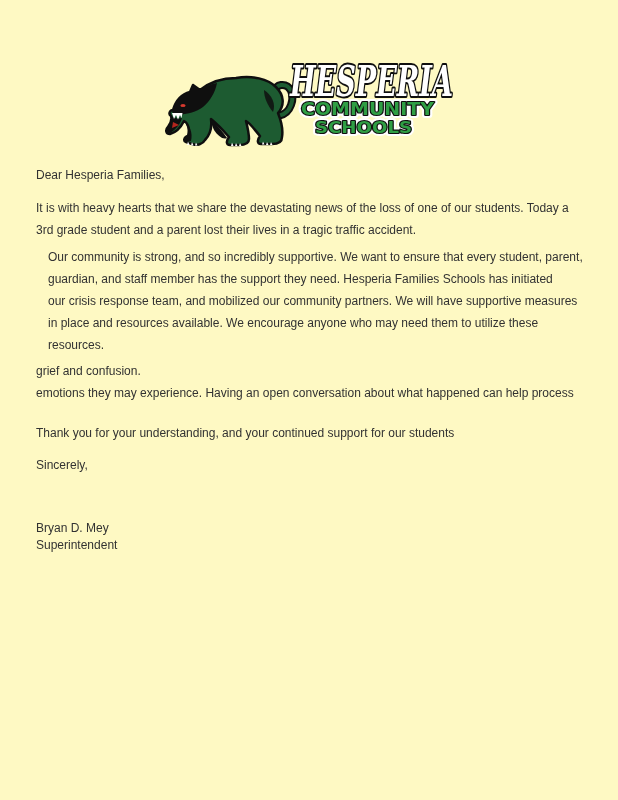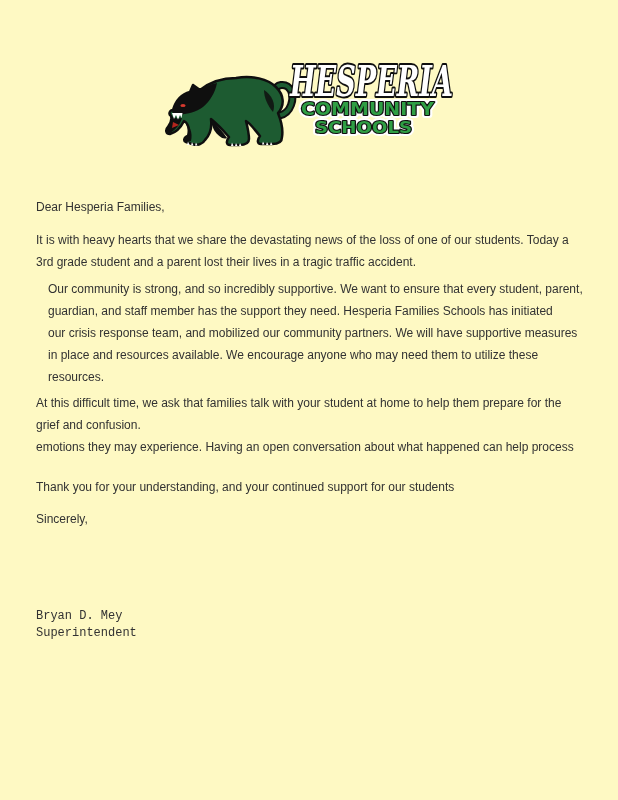--- a/index.html
+++ b/index.html
@@ -23,32 +23,32 @@
   .logo-sub{
     font-family:"DejaVu Sans",sans-serif;
     font-weight:bold;
     stroke-linejoin:round;
   }
   .logo-sub.outline{fill:none;stroke:#ffffff;stroke-width:6;}
   .logo-sub.main{fill:#2f9e44;stroke:#0f0f0f;stroke-width:2.2;paint-order:stroke;}
   .sub1{font-size:17px;}
   .sub2{font-size:16px;}
   .letter{
-    position:absolute;left:36px;top:196px;width:570px;
+    position:absolute;left:36px;top:164px;width:570px;
     color:#323232;font-size:12px;line-height:22px;
     white-space:nowrap;
   }
   .para{margin:0;}
   .p1{margin-top:11px;}
   .p2{margin-top:6px;}
   .p3{margin-top:5px;margin-left:12px;}
   .p4{margin-top:4px;}
   .p5{margin-top:18px;}
   .closing{margin-top:10px;}
-  .signature{margin-top:78px;line-height:17px;font-family:Liberation Mono, monospace;}
+  .signature{margin-top:44px;line-height:17px;}
 </style>
 </head>
 <body>
 
 <div class="page">
 
   <svg class="logo" width="300" height="104" viewBox="0 0 300 104" aria-hidden="true">
     <g transform="translate(4,4)">
 
       <path d="M100,62 C112,72 124,68 128,57 C132,46 127,36 118,37 C111,38 110,47 115,52" fill="none" stroke="#0f0f0f" stroke-width="8" stroke-linecap="round"></path>
@@ -120,21 +120,20 @@
 
     <div class="para p3">
       <div>Our community is strong, and so incredibly supportive. We want to ensure that every student, parent,</div>
       <div>guardian, and staff member has the support they need. Hesperia Families Schools has initiated</div>
       <div>our crisis response team, and mobilized our community partners. We will have supportive measures</div>
       <div>in place and resources available. We encourage anyone who may need them to utilize these</div>
       <div>resources.</div>
     </div>
 
     <div class="para p4">
-      <div>At this difficult time, we ask that families talk with your student at home to help them prepare for the</div>
       <div>grief and confusion.</div>
       <div>emotions they may experience. Having an open conversation about what happened can help process</div>
     </div>
 
     <div class="para p5">
       <div>Thank you for your understanding, and your continued support for our students</div>
     </div>
 
     <div class="para closing">Sincerely,</div>
 

